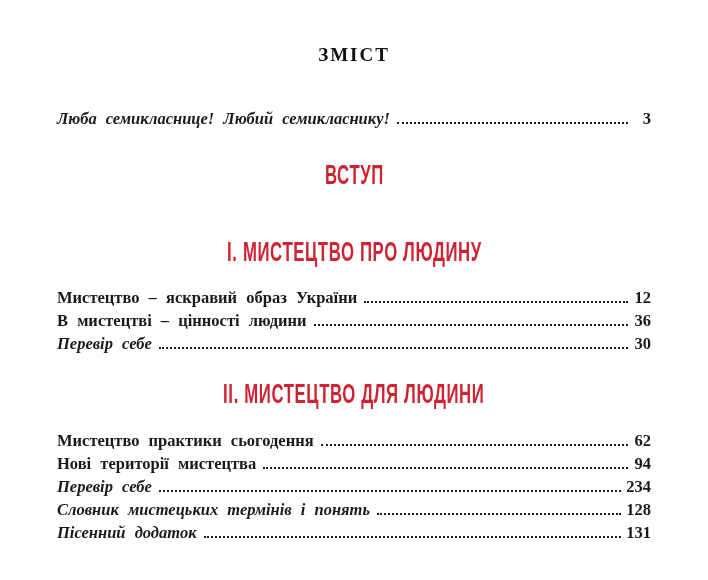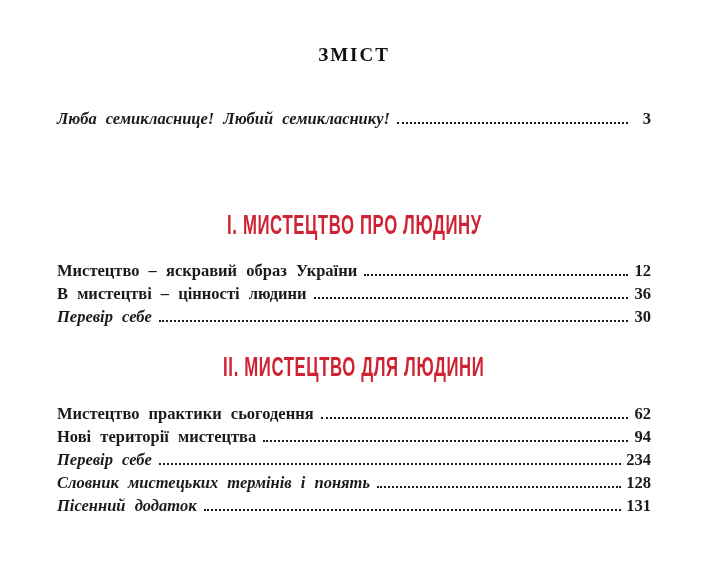--- a/index.html
+++ b/index.html
@@ -81,20 +81,21 @@
   <div class="gap-title-to-intro"></div>
 
   <div class="toc-row italic">
     <span class="label">Люба семикласнице! Любий семикласнику!</span>
     <span class="leader"></span>
     <span class="pagenum">3</span>
   </div>
 
   <div class="gap-intro-to-h1"></div>
 
+  <h2 class="section-heading"><span class="condensed">ВСТУП</span></h2>
 
   <div class="gap-h1-to-rows"></div>
 
 
   <div class="gap-rows-to-h2"></div>
 
   <h2 class="section-heading"><span class="condensed">І. МИСТЕЦТВО ПРО ЛЮДИНУ</span></h2>
 
   <div class="gap-h2-to-rows"></div>
 

